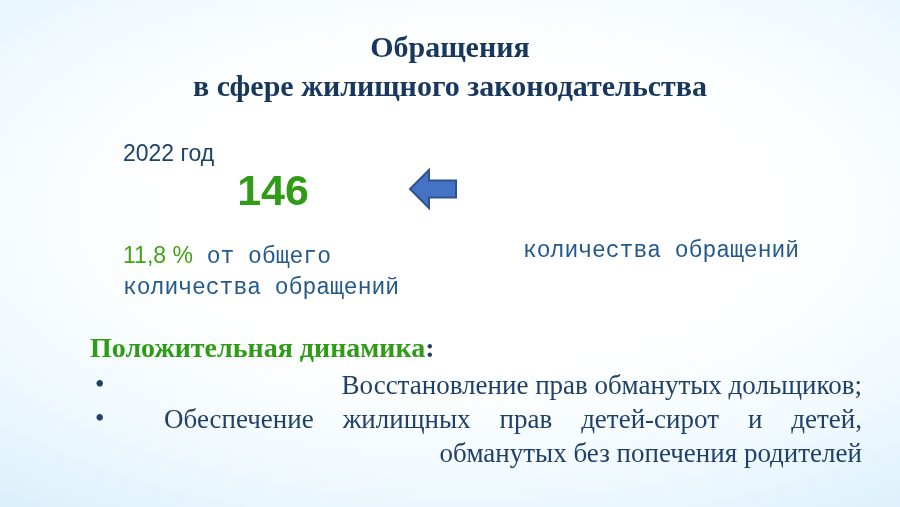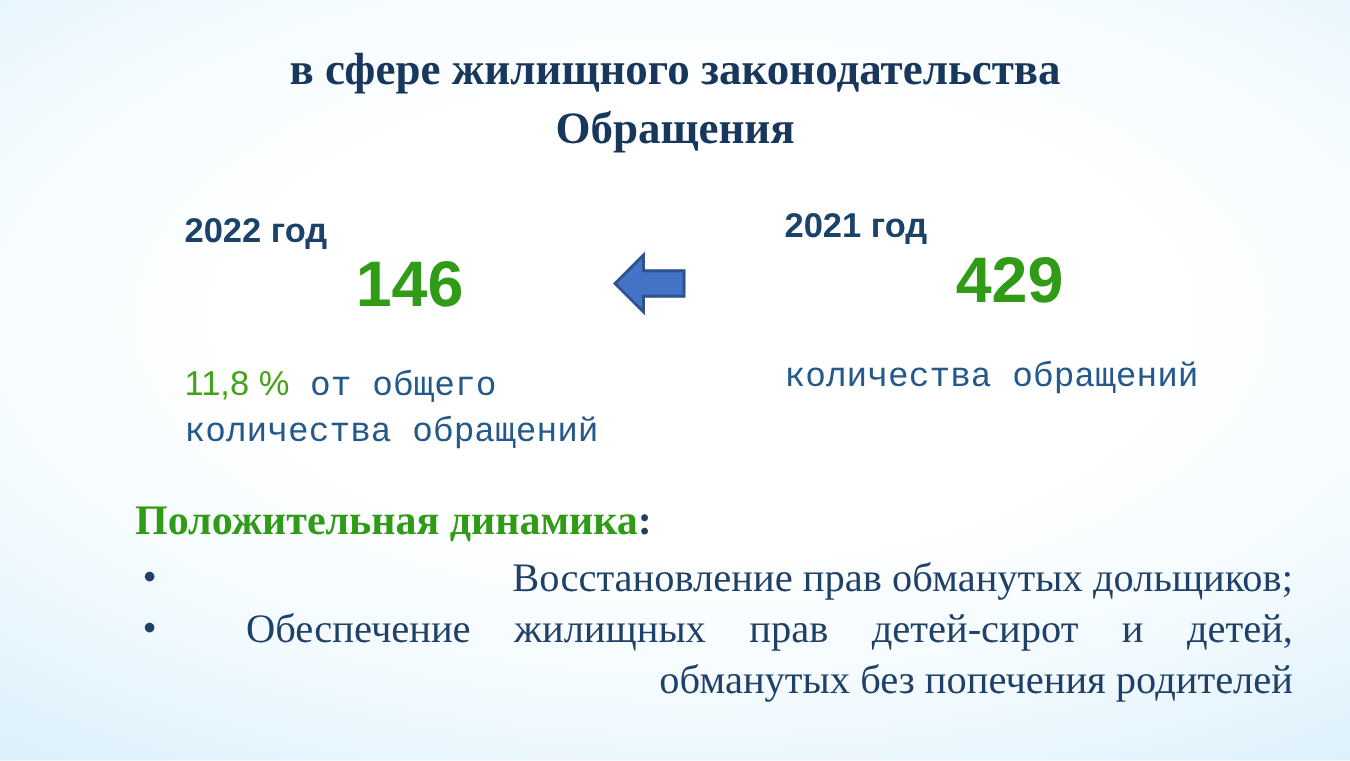--- a/index.html
+++ b/index.html
@@ -33,21 +33,21 @@
     text-align:center;
     font-family:"Liberation Serif", serif;
     font-weight:bold;
     font-size:30px;line-height:39px;
     color:var(--title-navy,#17375d);
   }
   .stat{position:absolute;width:300px;}
   .stat-2022{left:123px;top:140px;}
   .stat-2021{left:523px;top:137px;}
   .year{
-    font-size:23px;font-weight:bold;
+    font-size:23px;font-weight:normal;
     color:var(--label-navy,#1b4268);
     line-height:26px;
   }
   .value{
     margin-top:2px;
     text-align:center;
     font-size:43px;font-weight:bold;line-height:44px;
     color:var(--accent-green,#2f9b16);
   }
   .arrow{position:absolute;left:408px;top:167px;width:50px;height:44px;}
@@ -82,39 +82,35 @@
   .marker{position:absolute;left:5px;top:-1px;}
   .line{display:block;text-align:right;}
   .stretch{text-align:justify;text-align-last:justify;margin-left:48px;}
 </style>
 </head>
 <body>
 
 <div class="slide">
 
   <header class="title">
+    <div class="title-line">Обращения</div>
     <div class="title-line">в сфере жилищного законодательства</div>
-    <div class="title-line">Обращения</div>
   </header>
 
   <section class="stat stat-2022">
     <div class="year">2022 год</div>
     <div class="value">146</div>
   </section>
 
   <div class="arrow">
     <svg viewBox="0 0 50 44" aria-hidden="true">
       <polygon points="2,22 21,3 21,13.5 48,13.5 48,30.5 21,30.5 21,41"></polygon>
     </svg>
   </div>
 
-  <section class="stat stat-2021">
-    <div class="year">2021 год</div>
-    <div class="value">429</div>
-  </section>
 
   <section class="share share-2022">
     <span class="share-line"><span class="pct">11,8 %</span><span class="desc"> от общего</span></span>
     <span class="share-line desc">количества обращений</span>
   </section>
 
   <section class="share share-2021">
     <span class="share-line desc">количества обращений</span>
   </section>
 

